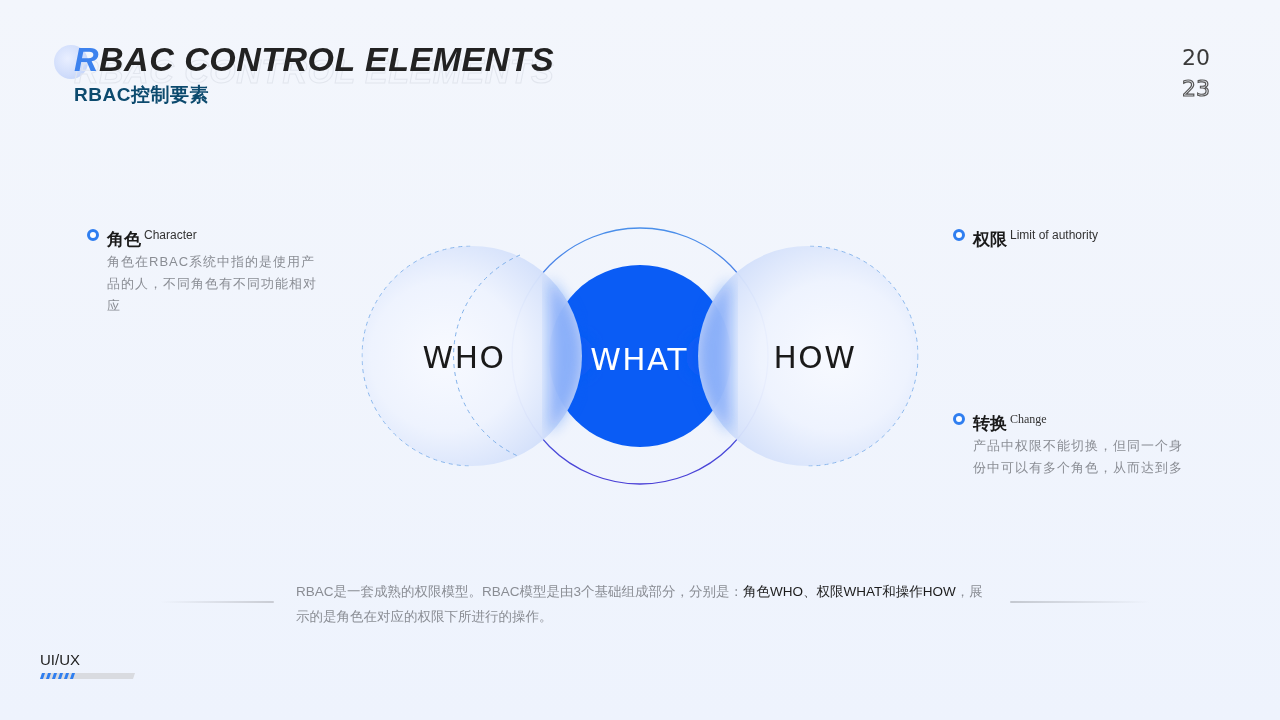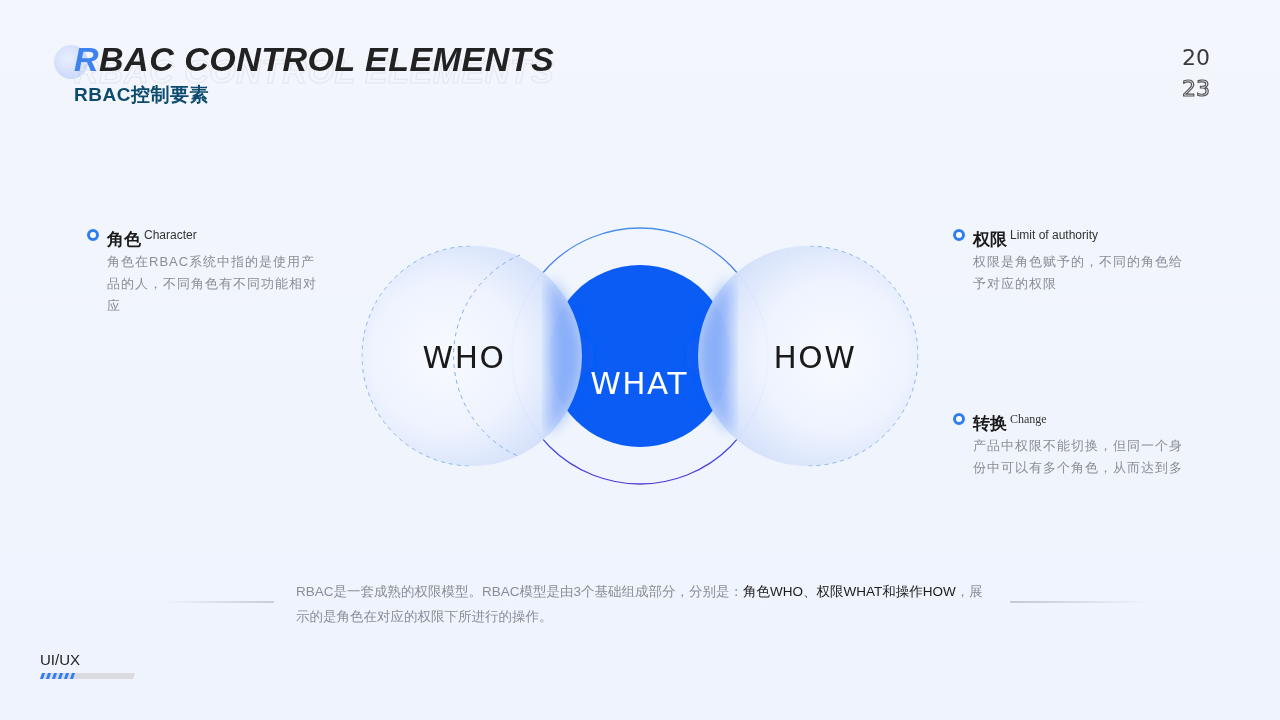--- a/index.html
+++ b/index.html
@@ -104,42 +104,41 @@
   <circle cx="472" cy="356" r="110" fill="url(#leftBall)" opacity="0.96"></circle>
   <circle cx="808" cy="356" r="110" fill="url(#rightBall)" opacity="0.96"></circle>
   <path d="M 520 255 A 110 110 0 0 0 520 457" fill="none" stroke="#7fb0ea" stroke-width="1" stroke-dasharray="4 4" transform="translate(0,0)"></path>
   <circle cx="472" cy="356" r="110" fill="none" stroke="#8bb7ec" stroke-width="1" stroke-dasharray="4 4" stroke-dashoffset="0" clip-path="inset(0 50% 0 0)"></circle>
   <circle cx="808" cy="356" r="110" fill="none" stroke="#8bb7ec" stroke-width="1" stroke-dasharray="4 4" clip-path="inset(0 0 0 50%)"></circle>
   <path d="M 549 278 A 110 110 0 0 1 549 434" fill="#0a5cf5" opacity="0.35" filter="url(#blurEdge)"></path>
   <path d="M 731 278 A 110 110 0 0 0 731 434" fill="#0a5cf5" opacity="0.35" filter="url(#blurEdge)"></path>
 </svg>
 
 <div class="circ-label" style="left:464px; top:357px; color:#1a1a1a;">WHO</div>
-<div class="circ-label" style="left:639px; top:359px; color:#ffffff;margin-top:24px;">WHAT</div>
+<div class="circ-label" style="left:639px; top:359px; color:#ffffff;">WHAT</div>
 <div class="circ-label" style="left:815px; top:357px; color:#1a1a1a;">HOW</div>
 
 <div class="item" style="left:87px; top:228px;">
   <div class="head">
     <span class="bullet"></span>
     <span class="cn">角色</span>
     <span class="en">Character</span>
   </div>
   <div class="desc">角色在RBAC系统中指的是使用产品的人，不同角色有不同功能相对应</div>
 </div>
 
 <div class="item" style="left:87px; top:412px;">
 </div>
 
 <div class="item" style="left:953px; top:228px;">
   <div class="head">
     <span class="bullet"></span>
     <span class="cn">权限</span>
     <span class="en">Limit of authority</span>
   </div>
-  <div class="desc">权限是角色赋予的，不同的角色给予对应的权限</div>
 </div>
 
 <div class="item" style="left:953px; top:412px;font-family:Liberation Serif, serif;">
   <div class="head">
     <span class="bullet"></span>
     <span class="cn">转换</span>
     <span class="en">Change</span>
   </div>
   <div class="desc">产品中权限不能切换，但同一个身份中可以有多个角色，从而达到多</div>
 </div>

